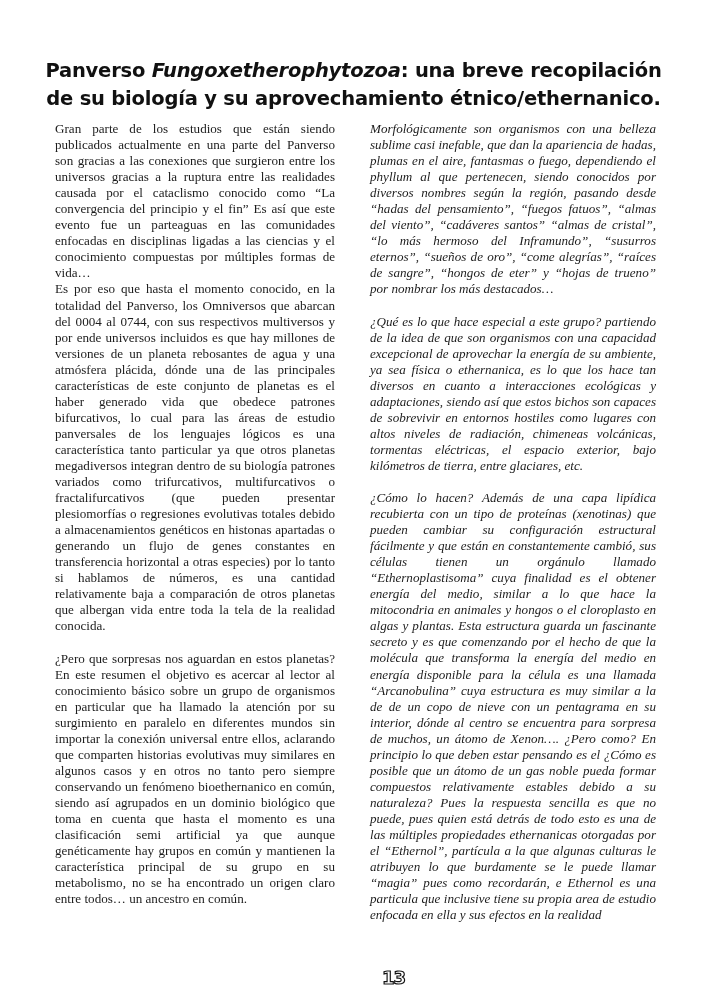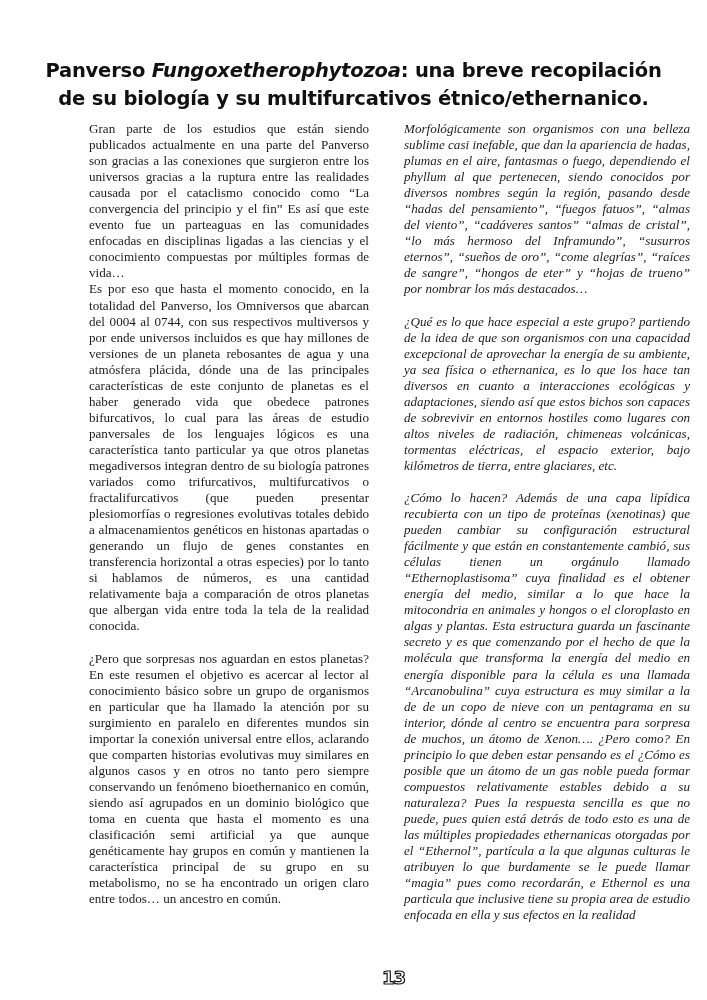--- a/index.html
+++ b/index.html
@@ -7,36 +7,36 @@
     .title {
       position: absolute; left: 40px; top: 44px; width: 627px;
       font-family: "DejaVu Sans", sans-serif; font-weight: bold;
       font-size: 19.5px; line-height: 28px; text-align: center; color: #111;
       letter-spacing: -0.2px;
     }
     .title em { font-style: italic; }
     .col {
       position: absolute; top: 121px; width: 280px;
       font-family: "Liberation Serif", serif; font-size: 13.1px;
-      line-height: 16.05px; text-align: justify; color: #1c1c1c; margin-left: 34px;
+      line-height: 16.05px; text-align: justify; color: #1c1c1c;
     }
     .col.left { left: 55px; }
     .col.right { left: 370px; width: 286px; font-style: italic; }
     .col p { margin: 0; }
     .col p.gap { margin-top: 16px; }
     .page-number {
       position: absolute; left: 0; width: 707px; top: 967px; text-align: center;
       font-family: "DejaVu Sans", sans-serif; font-weight: bold; font-size: 18px;
       color: #ffffff; -webkit-text-stroke: 1.2px #111; letter-spacing: -1px; padding-left: 40px;
     }
   </style>
 </head>
 <body>
 
-<h1 class="title"><span>Panverso </span><em>Fungoxetherophytozoa</em><span>: una breve recopilación de su biología y su multifurcativos étnico/ethernanico.</span></h1>
+<h1 class="title"><span>Panverso </span><em>Fungoxetherophytozoa</em><span>: una breve recopilación de su biología y su aprovechamiento étnico/ethernanico.</span></h1>
 
 <div class="col left">
   <p>Gran parte de los estudios que están siendo publicados actualmente en una parte del Panverso son gracias a las conexiones que surgieron entre los universos gracias a la ruptura entre las realidades causada por el cataclismo conocido como “La convergencia del principio y el fin” Es así que este evento fue un parteaguas en las comunidades enfocadas en disciplinas ligadas a las ciencias y el conocimiento compuestas por múltiples formas de vida…</p>
   <p>Es por eso que hasta el momento conocido, en la totalidad del Panverso, los Omniversos que abarcan del 0004 al 0744, con sus respectivos multiversos y por ende universos incluidos es que hay millones de versiones de un planeta rebosantes de agua y una atmósfera plácida, dónde una de las principales características de este conjunto de planetas es el haber generado vida que obedece patrones bifurcativos, lo cual para las áreas de estudio panversales de los lenguajes lógicos es una característica tanto particular ya que otros planetas megadiversos integran dentro de su biología patrones variados como trifurcativos, multifurcativos o fractalifurcativos (que pueden presentar plesiomorfías o regresiones evolutivas totales debido a almacenamientos genéticos en histonas apartadas o generando un flujo de genes constantes en transferencia horizontal a otras especies) por lo tanto si hablamos de números, es una cantidad relativamente baja a comparación de otros planetas que albergan vida entre toda la tela de la realidad conocida.</p>
   <p class="gap">¿Pero que sorpresas nos aguardan en estos planetas? En este resumen el objetivo es acercar al lector al conocimiento básico sobre un grupo de organismos en particular que ha llamado la atención por su surgimiento en paralelo en diferentes mundos sin importar la conexión universal entre ellos, aclarando que comparten historias evolutivas muy similares en algunos casos y en otros no tanto pero siempre conservando un fenómeno bioethernanico en común, siendo así agrupados en un dominio biológico que toma en cuenta que hasta el momento es una clasificación semi artificial ya que aunque genéticamente hay grupos en común y mantienen la característica principal de su grupo en su metabolismo, no se ha encontrado un origen claro entre todos… un ancestro en común.</p>
 </div>
 
 <div class="col right">
   <p>Morfológicamente son organismos con una belleza sublime casi inefable, que dan la apariencia de hadas, plumas en el aire, fantasmas o fuego, dependiendo el phyllum al que pertenecen, siendo conocidos por diversos nombres según la región, pasando desde “hadas del pensamiento”, “fuegos fatuos”, “almas del viento”, “cadáveres santos” “almas de cristal”, “lo más hermoso del Inframundo”, “susurros eternos”, “sueños de oro”, “come alegrías”, “raíces de sangre”, “hongos de eter” y “hojas de trueno” por nombrar los más destacados…</p>
   <p class="gap">¿Qué es lo que hace especial a este grupo? partiendo de la idea de que son organismos con una capacidad excepcional de aprovechar la energía de su ambiente, ya sea física o ethernanica, es lo que los hace tan diversos en cuanto a interacciones ecológicas y adaptaciones, siendo así que estos bichos son capaces de sobrevivir en entornos hostiles como lugares con altos niveles de radiación, chimeneas volcánicas, tormentas eléctricas, el espacio exterior, bajo kilómetros de tierra, entre glaciares, etc.</p>

